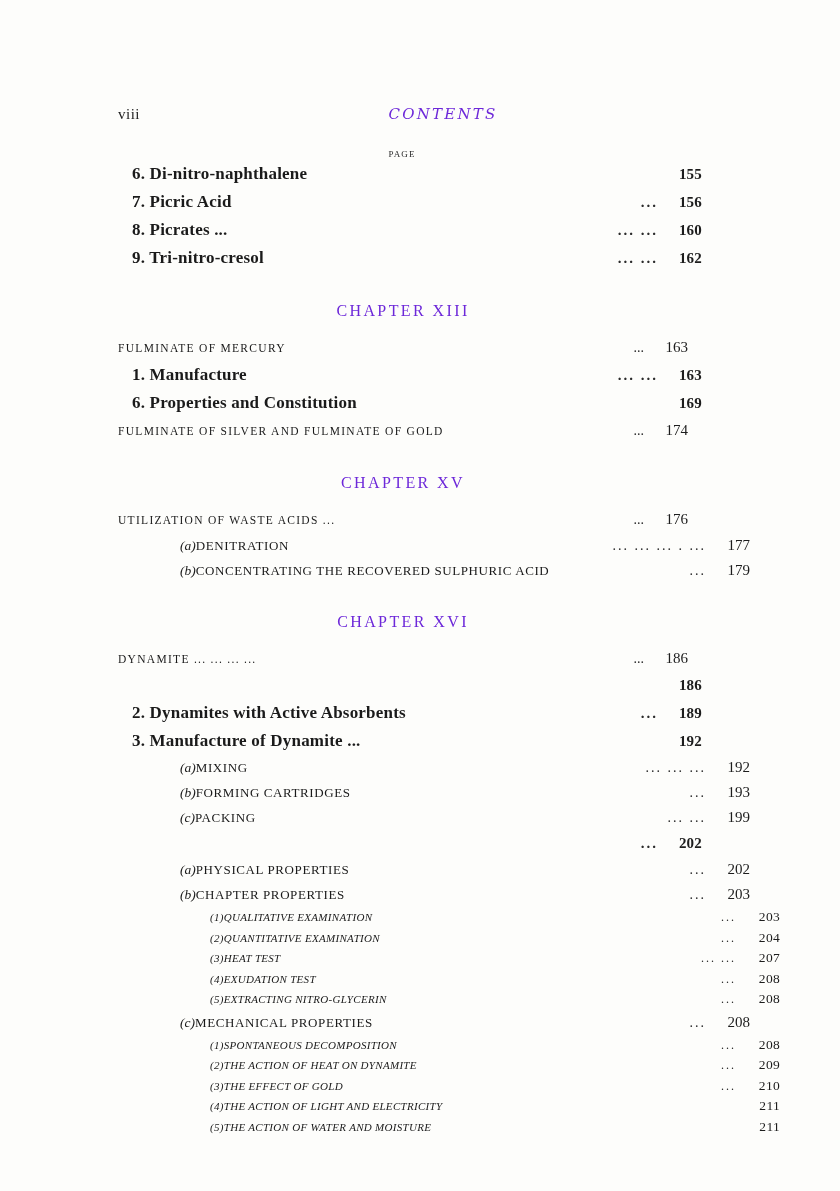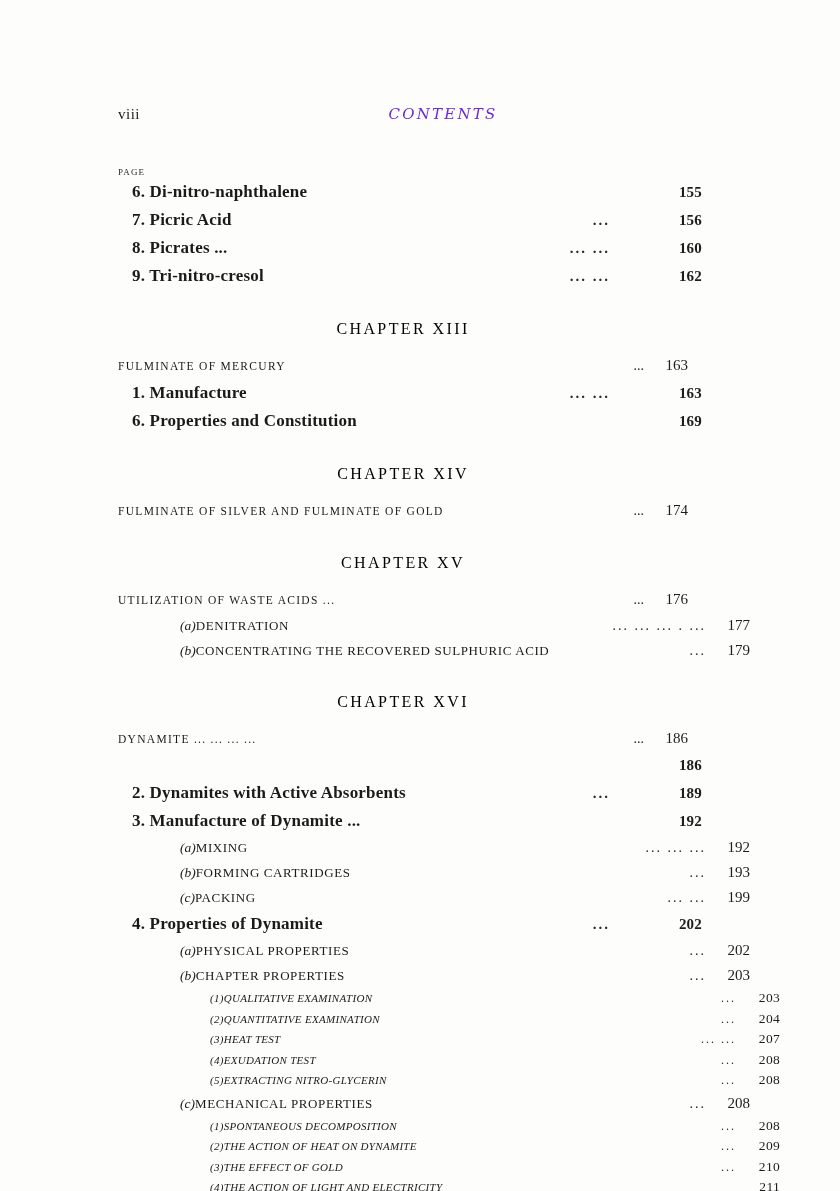--- a/index.html
+++ b/index.html
@@ -27,21 +27,21 @@
     left: 118px;
     top: 105px;
     width: 570px;
   }
 
   
   .runhead {
     display: flex;
     align-items: baseline;
     height: 22px;
-    margin-bottom: 40px;
+    margin-bottom: 22px;
   }
   .folio {
     font-family: "Liberation Serif", serif;
     font-size: 15px;
     letter-spacing: 0.5px;
     color: #222;
     width: 120px;
   }
   .runtitle {
     flex: 1;
@@ -49,21 +49,21 @@
     font-family: "DejaVu Serif", serif;
     font-style: italic;
     font-size: 15px;
     letter-spacing: 2.2px;
     color: #6d28d9;
     margin-left: -40px;
   }
 
   
   .pagehdr {
-    text-align: left;
+    text-align: center;
     font-size: 9px;
     letter-spacing: 1.1px;
     color: #2a2a2a;
     font-family: "Liberation Serif", serif;
     padding-right: 2px;
     margin-bottom: 1px;
   }
 
   
   .row {
@@ -87,21 +87,20 @@
     color: #1d1d1d;
   }
 
   
   .lvl-num {
     font-weight: bold;
     font-size: 17px;
     letter-spacing: 0.2px;
     padding-left: 14px;
     line-height: 27px;
-    gap: 48px;
   }
   .lvl-num .pg { font-weight: bold; font-size: 15px; }
   .lvl-num .lead { font-weight: bold; font-size: 15px; }
 
   .lvl-sc {
     font-size: 14px;
     letter-spacing: 1.2px;
     font-variant: small-caps;
     text-transform: uppercase;
     line-height: 26px;
@@ -131,21 +130,21 @@
 
   .italic-label { font-style: italic; }
 
   
   .chapter {
     text-align: center;
     font-size: 16px;
     letter-spacing: 2.4px;
     margin-top: 30px;
     margin-bottom: 14px;
-    color: #000000;
+    color: #6d28d9;
     font-family: "Liberation Serif", serif;
   }
 
   .dotsp { letter-spacing: 2px; }
 </style>
 </head>
 <body>
 
 <div class="page">
   <div class="content">
@@ -194,21 +193,20 @@
           <span class="fill"></span>
           <span class="lead dotsp">...            ...</span>
           <span class="pg">163</span>
         </div>
         <div class="row lvl-num">
           <span class="txt">6. Properties and Constitution</span>
           <span class="fill"></span>
           <span class="lead dotsp"></span>
           <span class="pg">169</span>
         </div>
-        <div class="chapter">CHAPTER XIV</div>
         <div class="row lvl-sc">
           <span class="txt">FULMINATE OF SILVER AND FULMINATE OF GOLD</span>
           <span class="fill"></span>
           <span class="lead dotsp">...</span>
           <span class="pg">174</span>
         </div>
         <div class="chapter">CHAPTER XV</div>
         <div class="row lvl-sc">
           <span class="txt">UTILIZATION OF WASTE ACIDS   ...</span>
           <span class="fill"></span>
@@ -268,21 +266,20 @@
           <span class="pg">193</span>
         </div>
         <div class="row lvl-a">
           <span class="italic-label">(c) </span>
           <span class="txt">PACKING</span>
           <span class="fill"></span>
           <span class="lead dotsp">...        ...</span>
           <span class="pg">199</span>
         </div>
         <div class="row lvl-num">
-          <span class="txt">4. Properties of Dynamite</span>
           <span class="fill"></span>
           <span class="lead dotsp">...</span>
           <span class="pg">202</span>
         </div>
         <div class="row lvl-a">
           <span class="italic-label">(a) </span>
           <span class="txt">PHYSICAL PROPERTIES</span>
           <span class="fill"></span>
           <span class="lead dotsp">...</span>
           <span class="pg">202</span>

